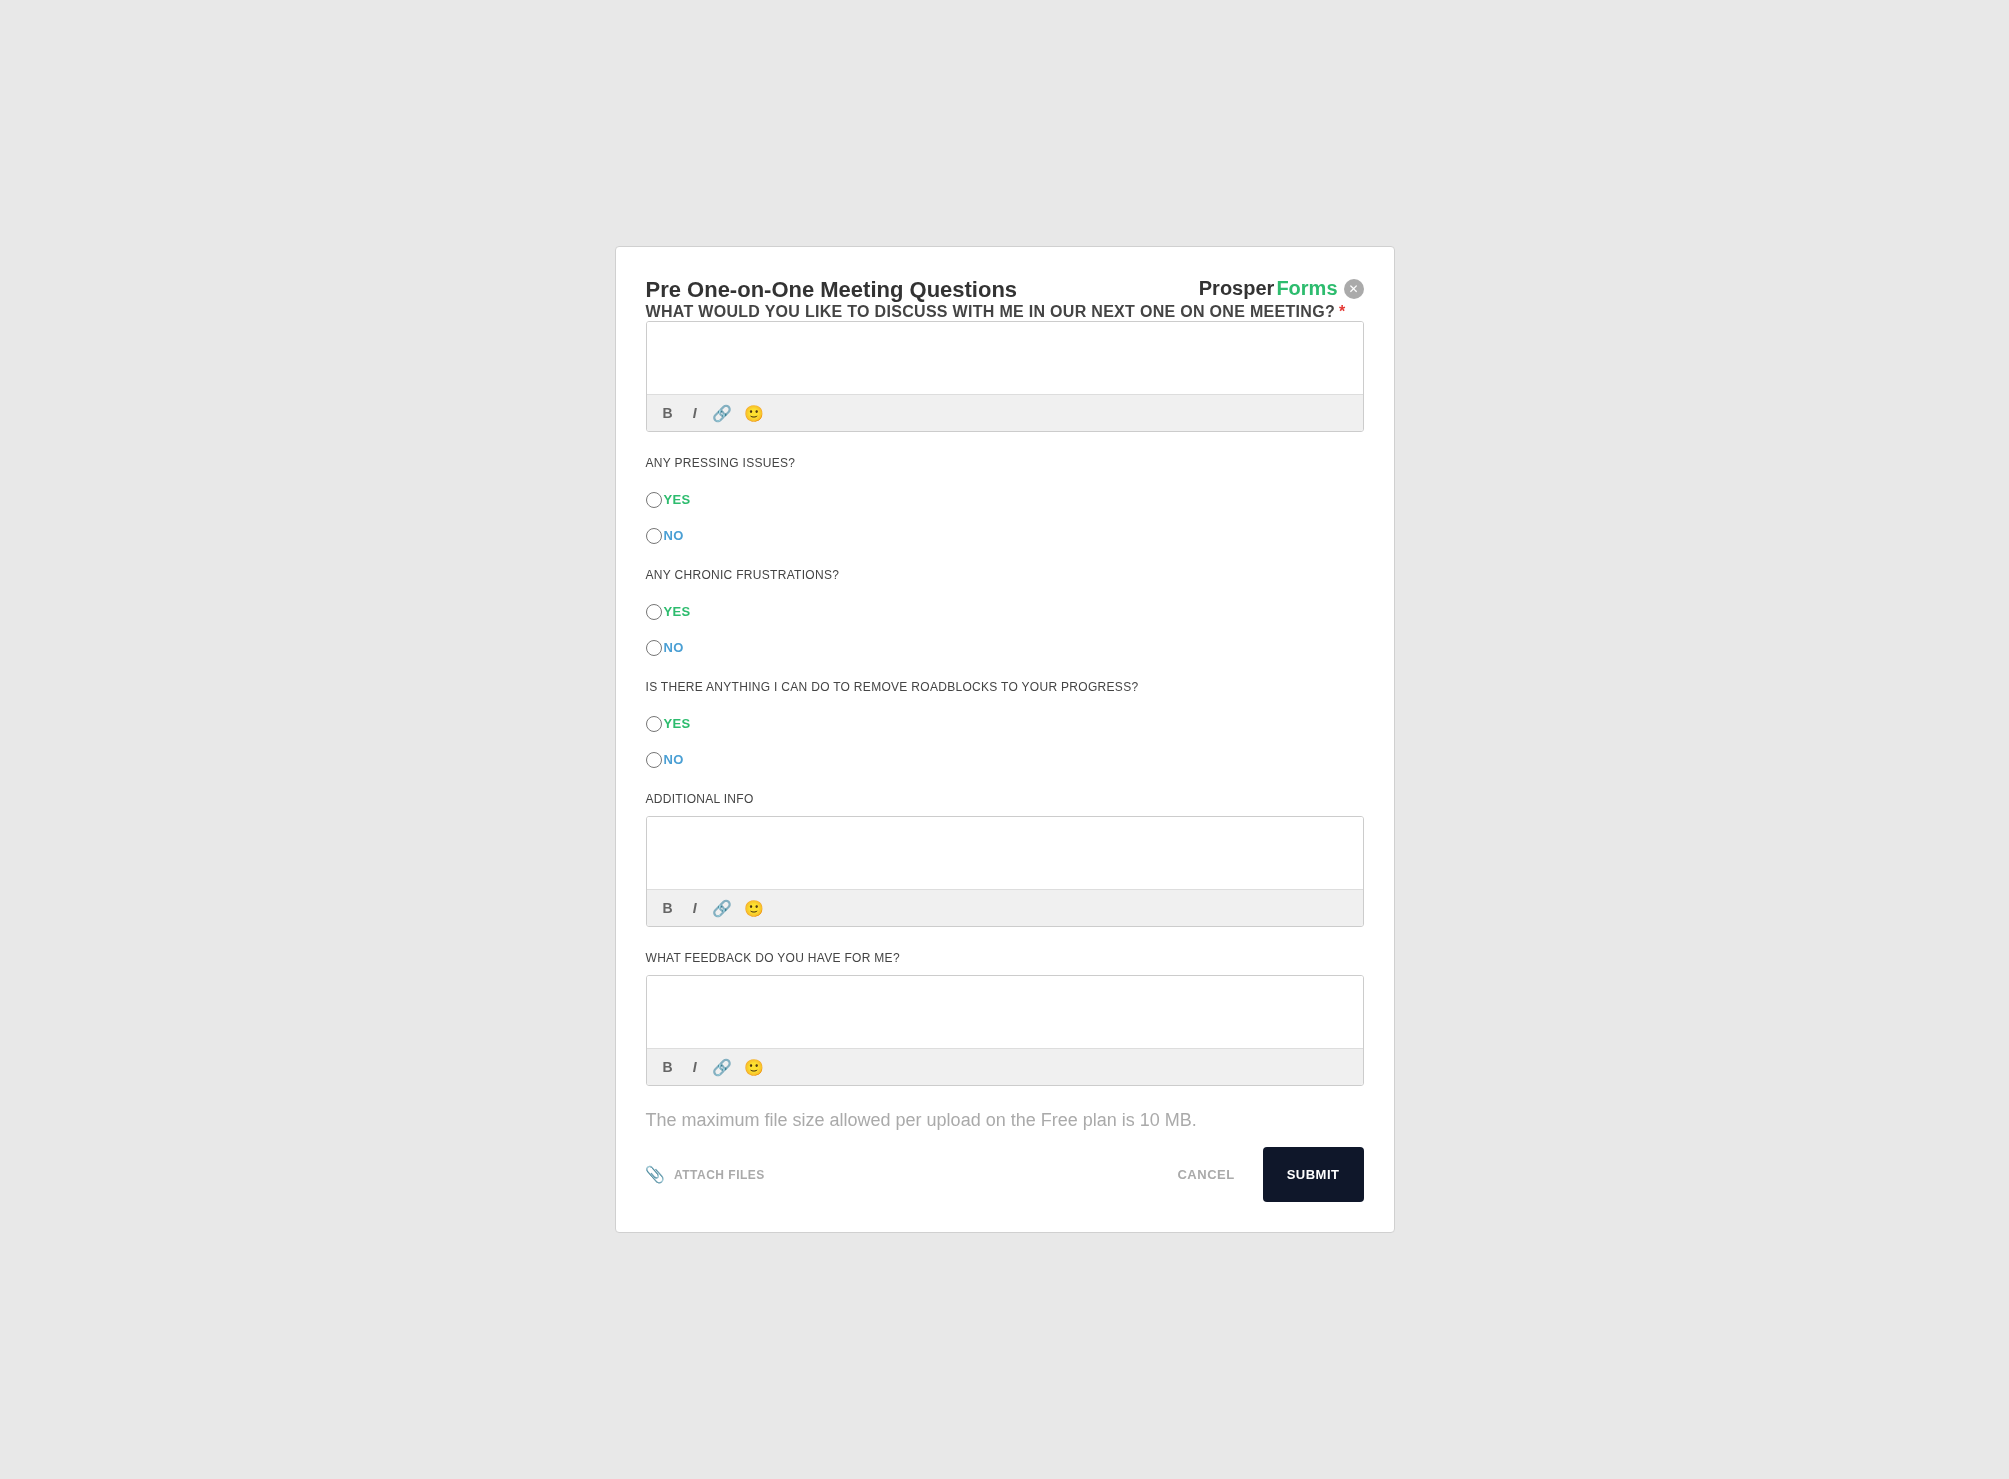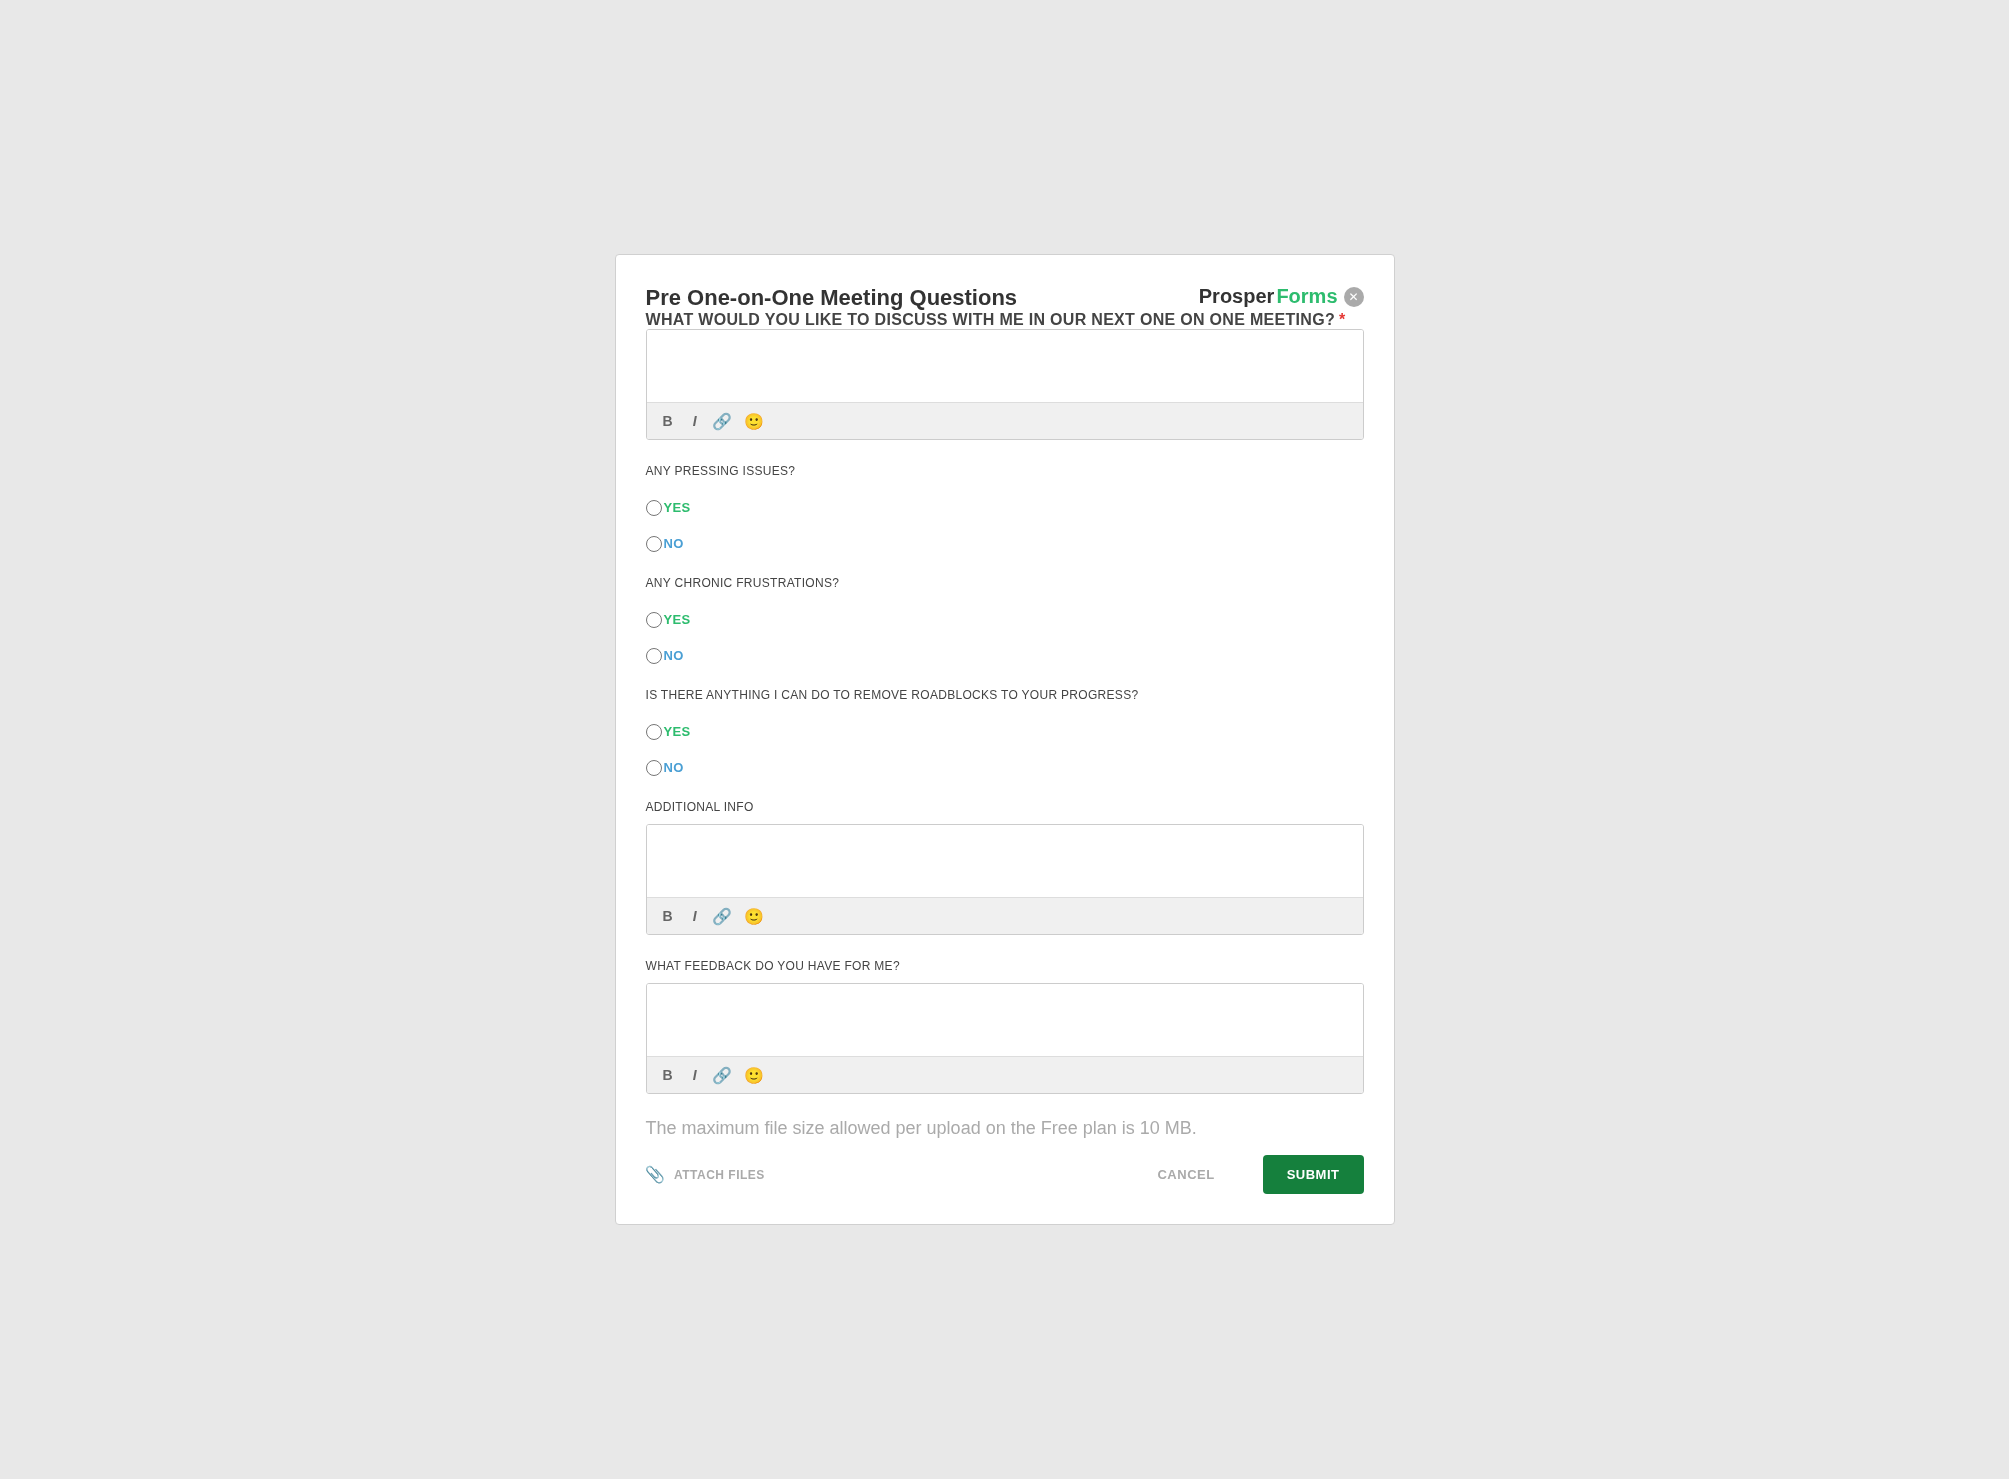--- a/index.html
+++ b/index.html
@@ -204,47 +204,47 @@
       text-transform: uppercase;
     }
 
     .attach-icon {
       font-size: 16px;
       color: #aaaaaa;
     }
 
     .footer-actions {
       display: flex;
-      gap: 32px;
+      gap: 12px;
       align-items: center;
     }
 
     .cancel-btn {
       background: none;
       border: none;
       cursor: pointer;
       color: #aaaaaa;
       font-size: 13px;
       font-weight: bold;
       letter-spacing: 0.5px;
       text-transform: uppercase;
       padding: 10px 16px;
     }
 
     .submit-btn {
-      background: #15803d;
+      background: #0f172a;
       border: none;
       border-radius: 4px;
       cursor: pointer;
       color: #ffffff;
       font-size: 13px;
       font-weight: bold;
       letter-spacing: 0.5px;
       text-transform: uppercase;
-      padding: 12px 24px;
+      padding: 20px 24px;
     }
 
     .logo-close-wrapper {
       display: flex;
       align-items: center;
     }
   </style>
 </head>
 <body>
 

